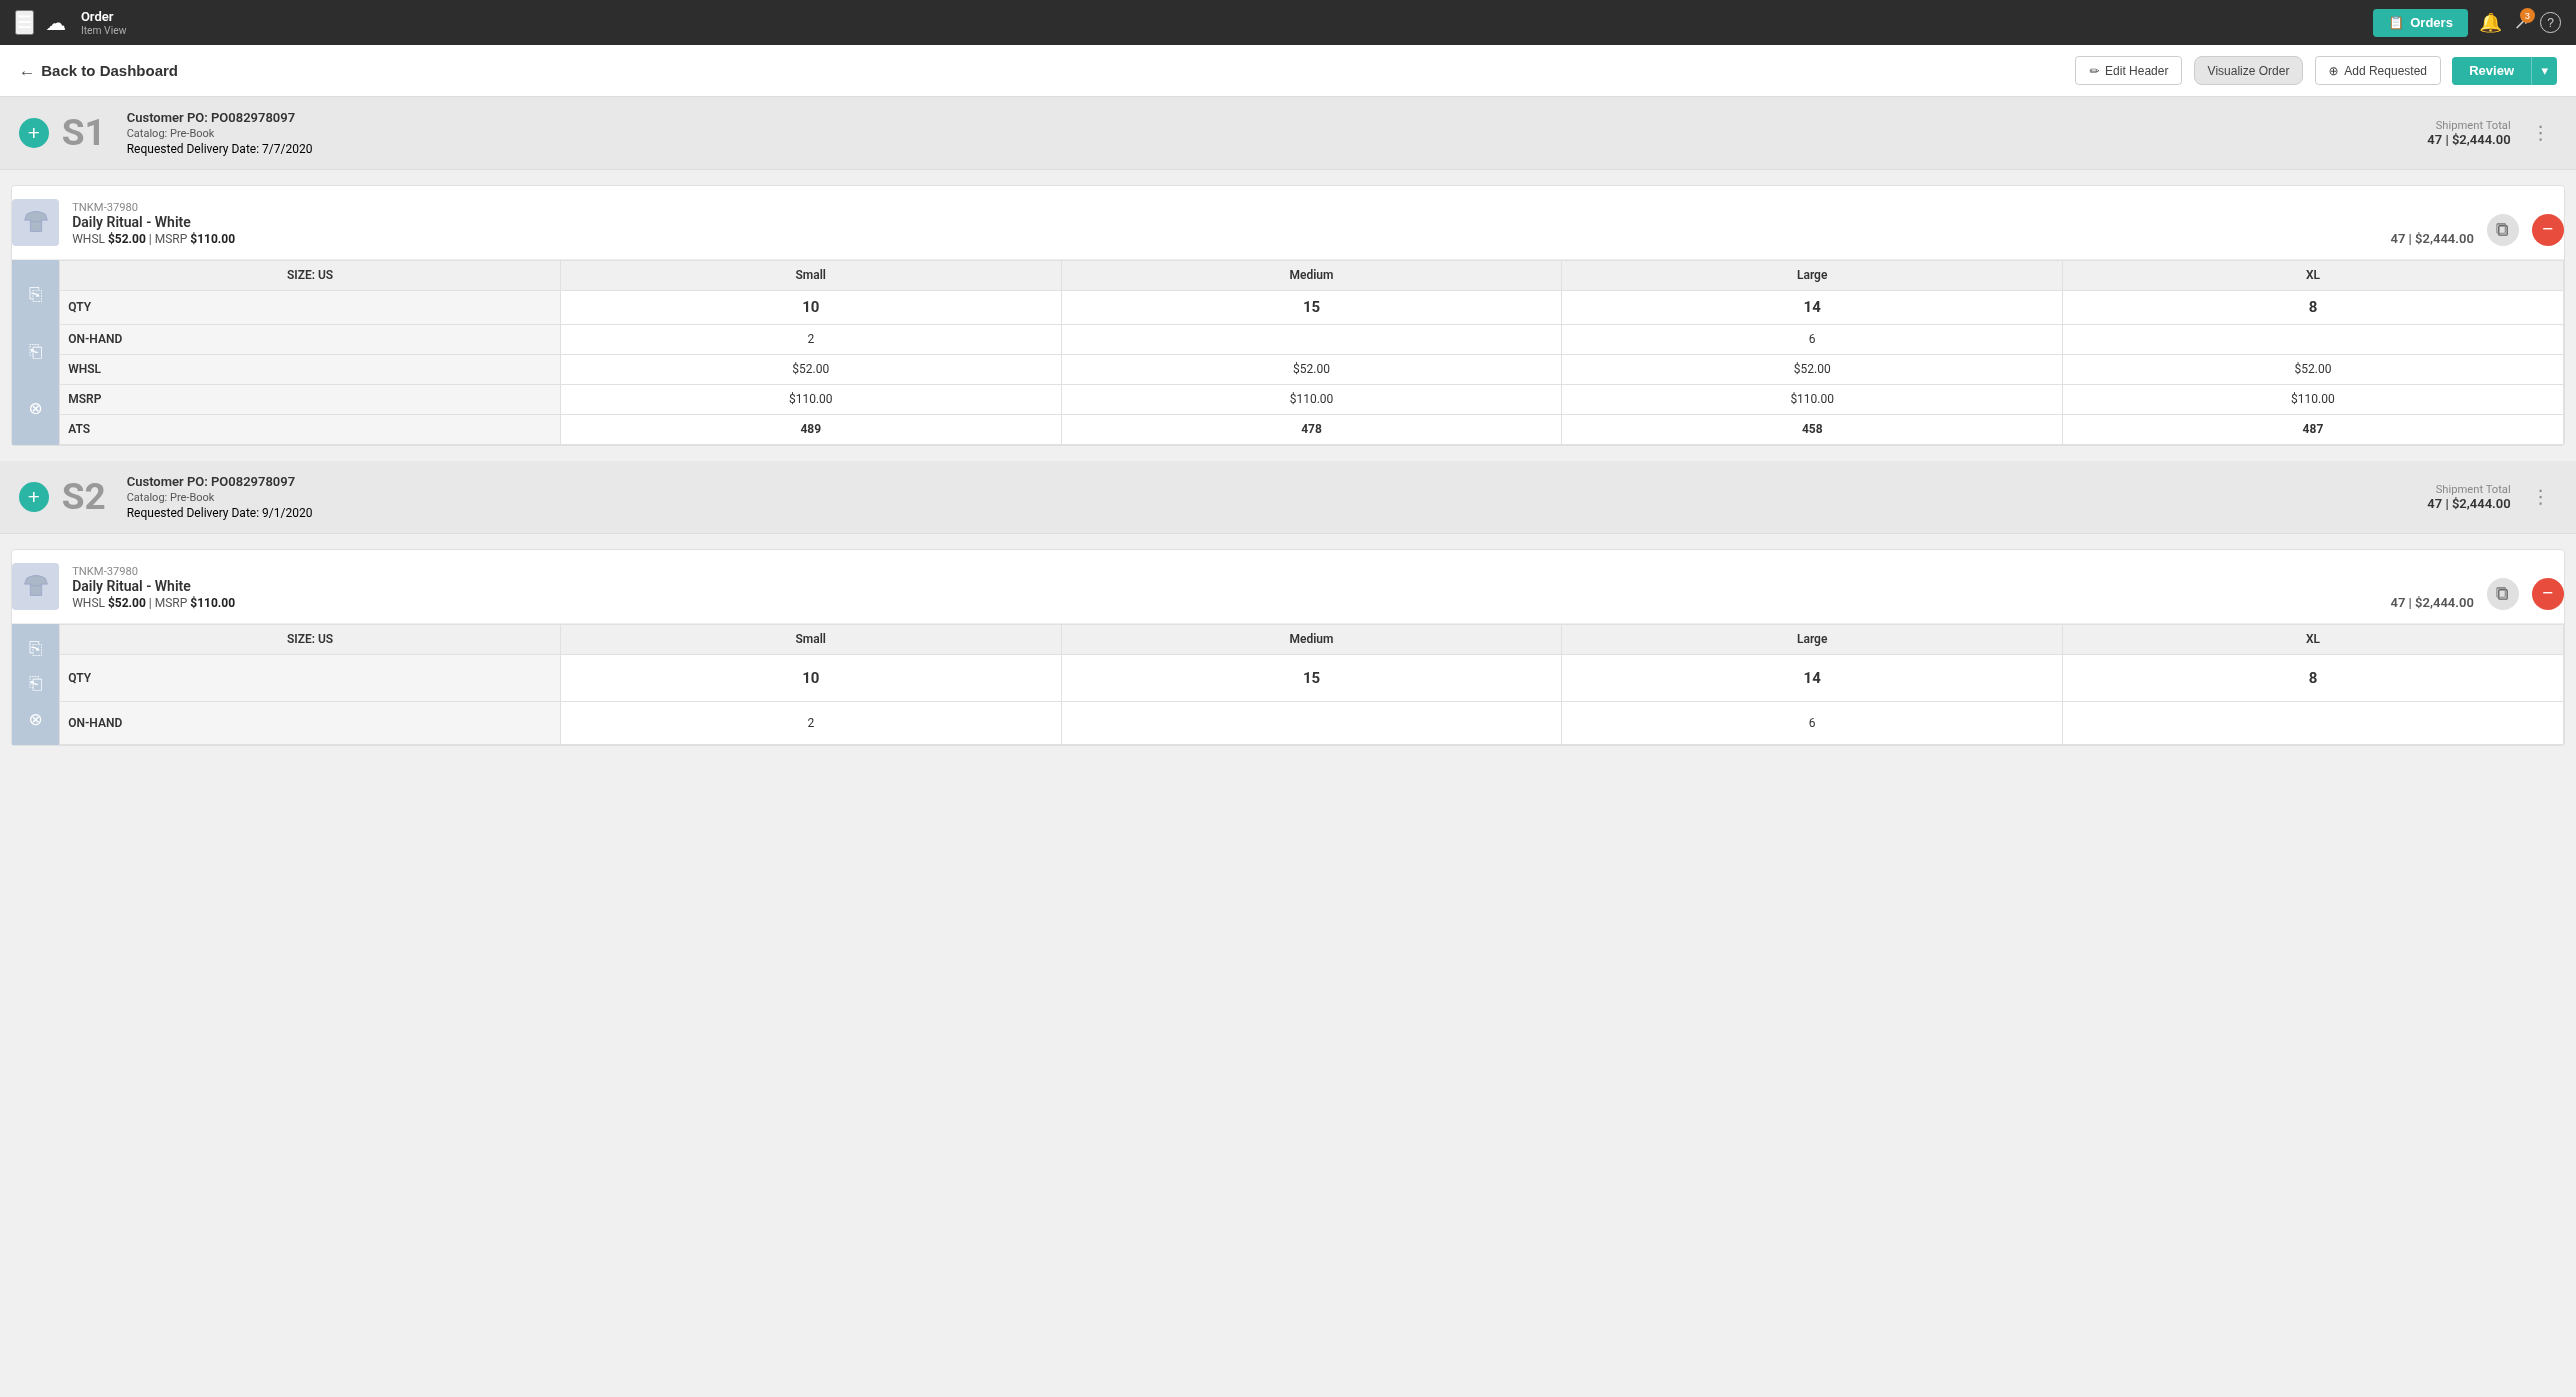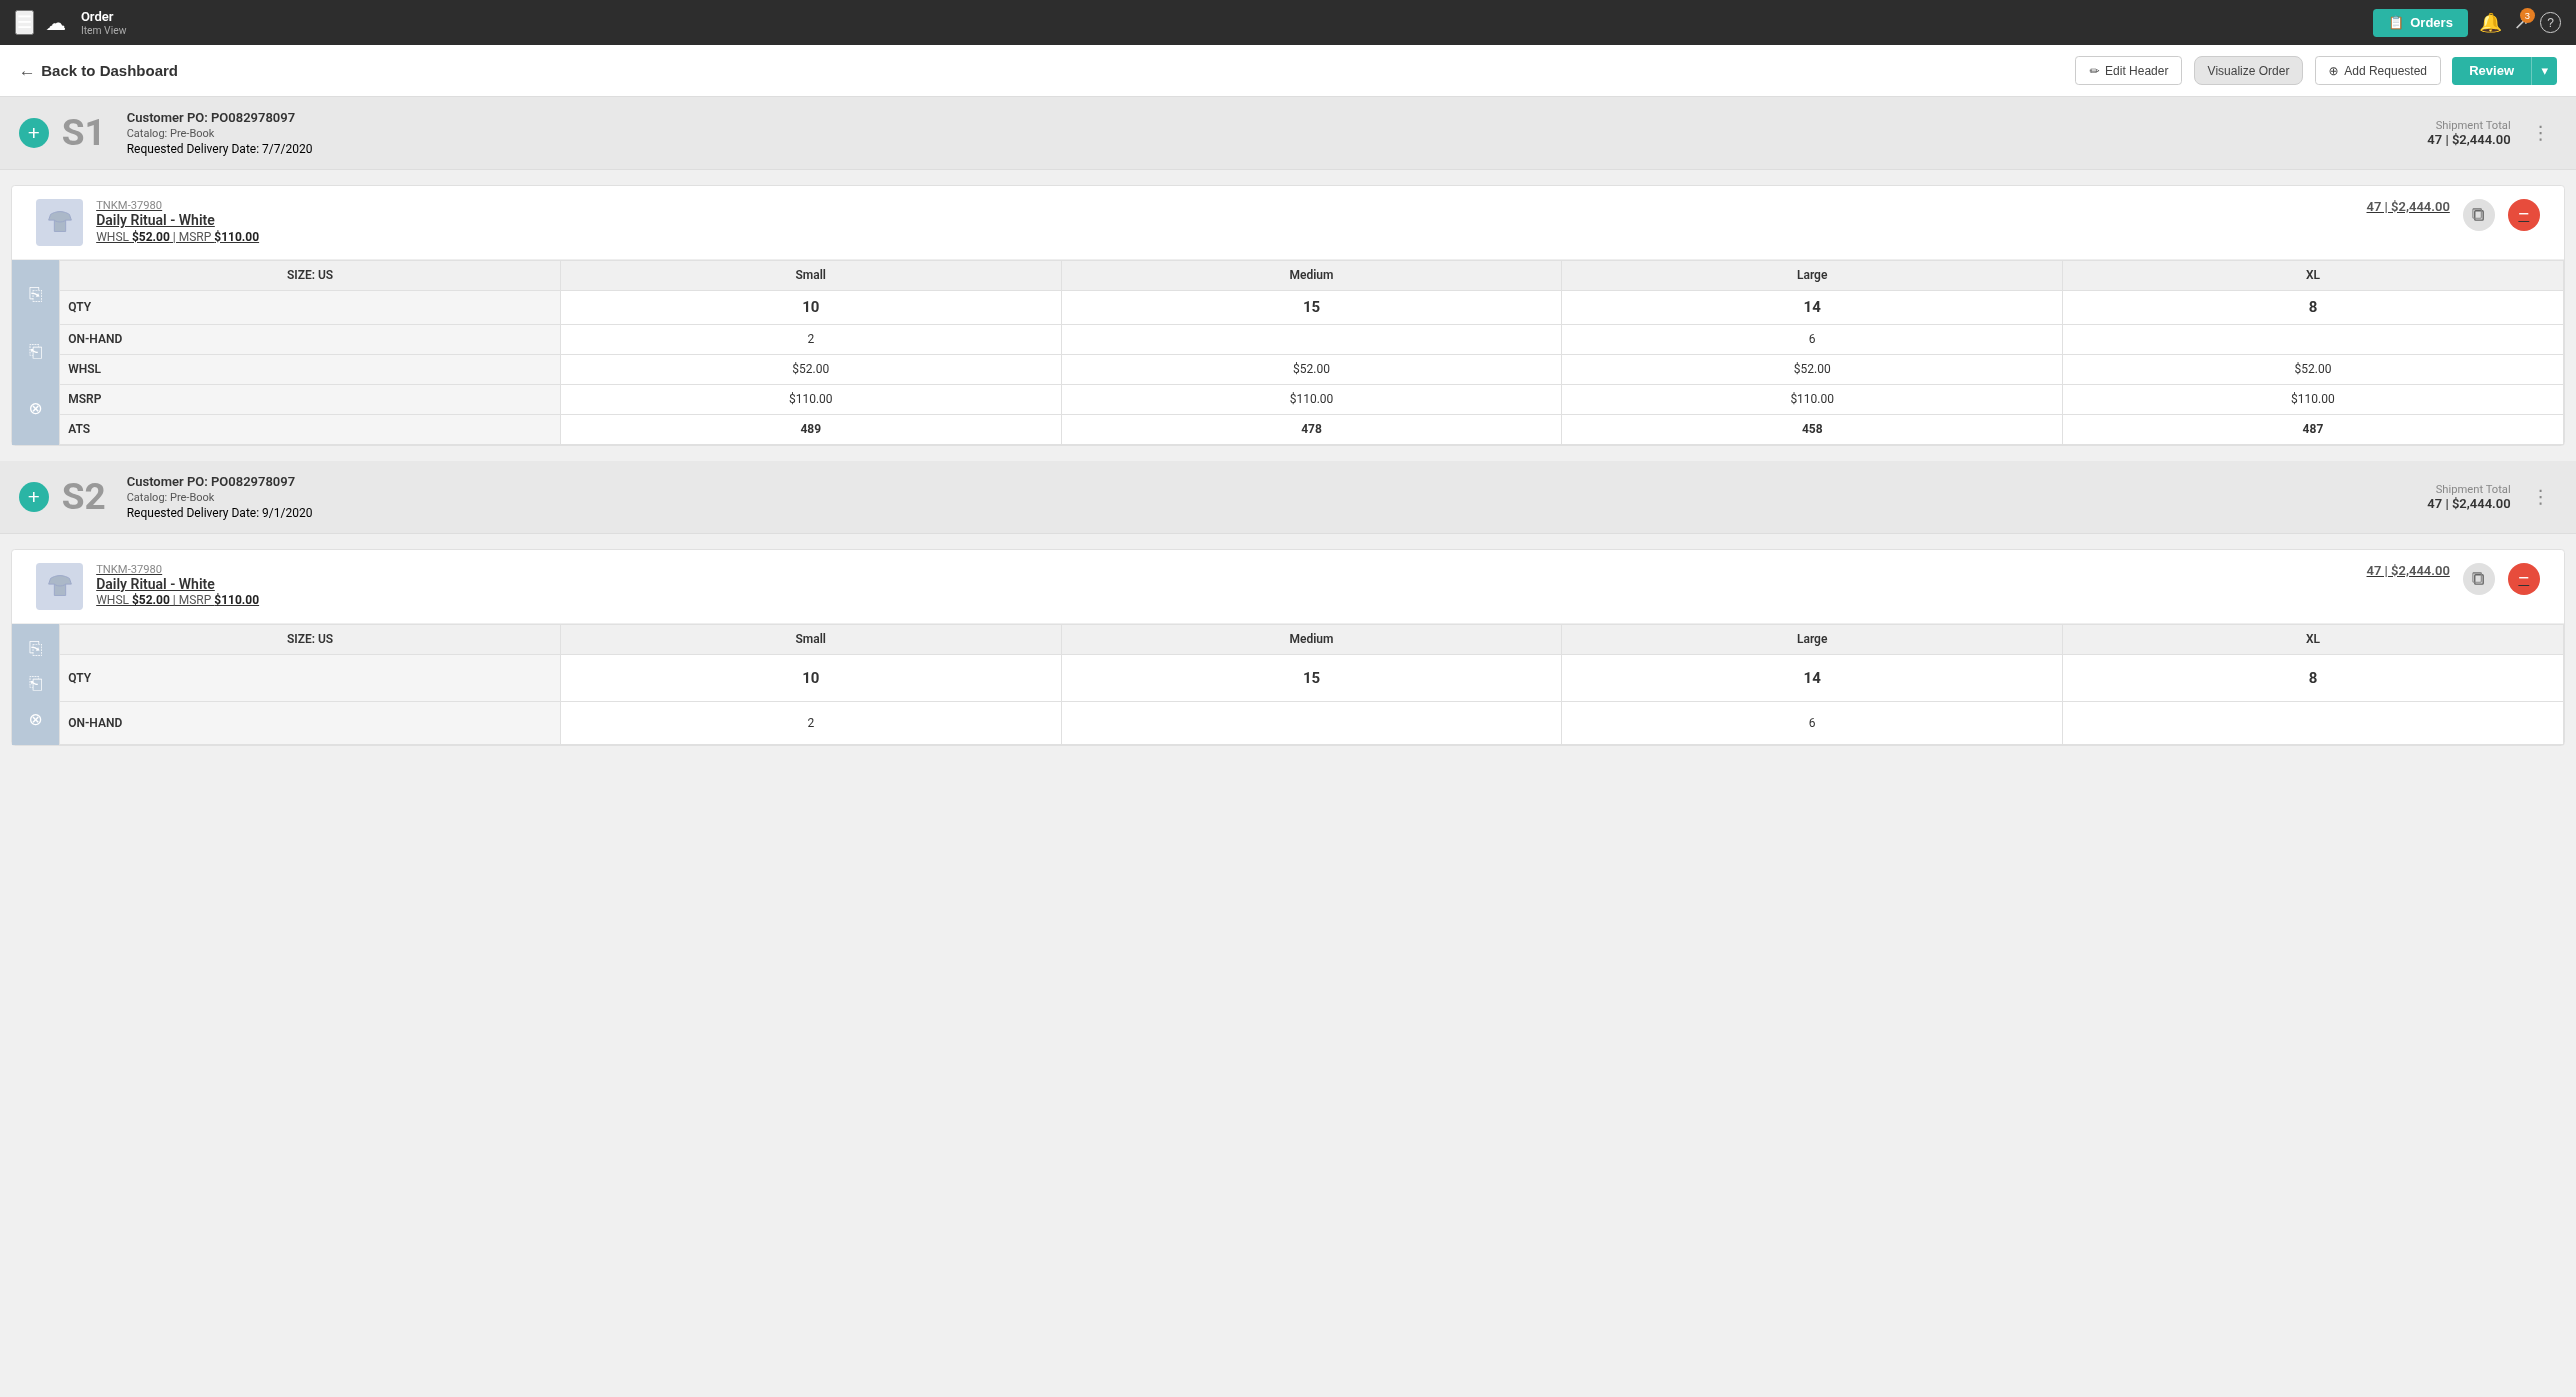--- a/index.html
+++ b/index.html
@@ -175,25 +175,24 @@
 
     
     .product-card {
       background: #fff;
       margin: 15px 11.2px;
       border-radius: 3.7px;
       border: 0.9px solid #e0e0e0;
     }
     .product-row {
       display: flex;
-      align-items: flex-start;
-      padding: 13px 24px;
+      align-items: flex-end;
+      padding: 13px 0;
       gap: 13px;
       border-bottom: 0.9px solid #eee;
-      text-decoration: underline;
     }
     .product-img {
       width: 47px;
       height: 47px;
       background: #d0d8e8;
       border-radius: 3.7px;
       display: flex;
       align-items: center;
       justify-content: center;
       flex-shrink: 0;

